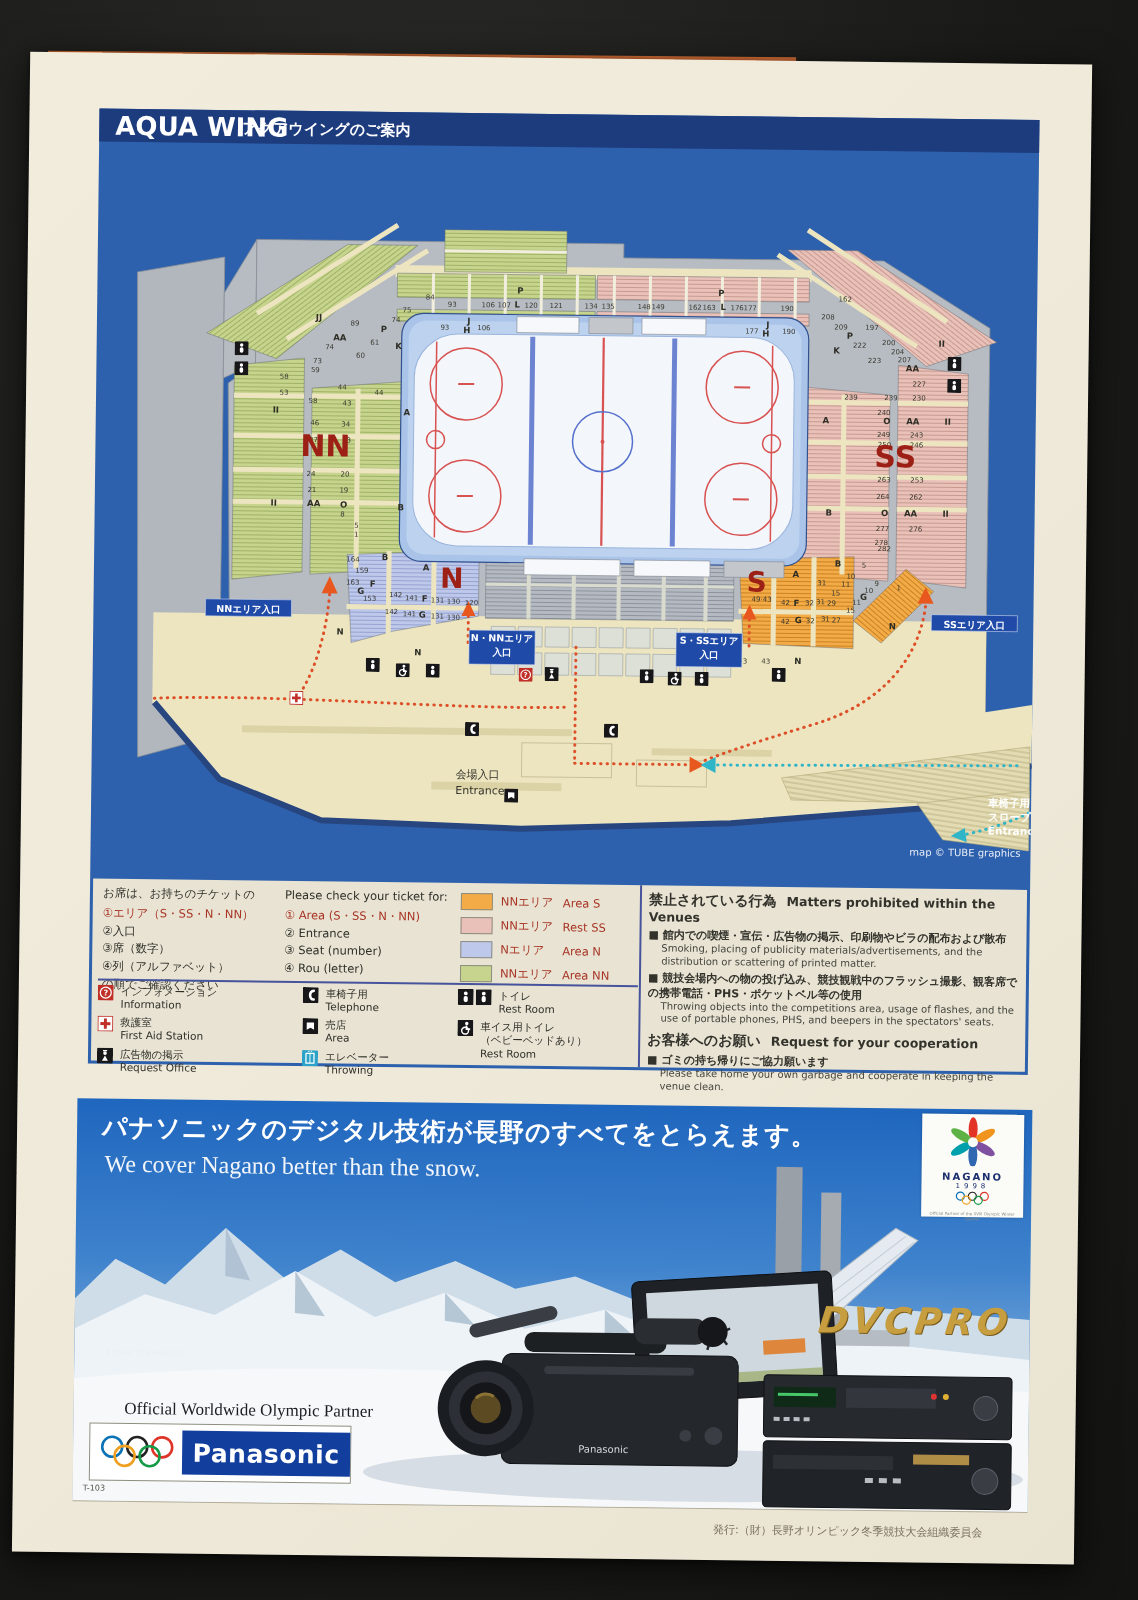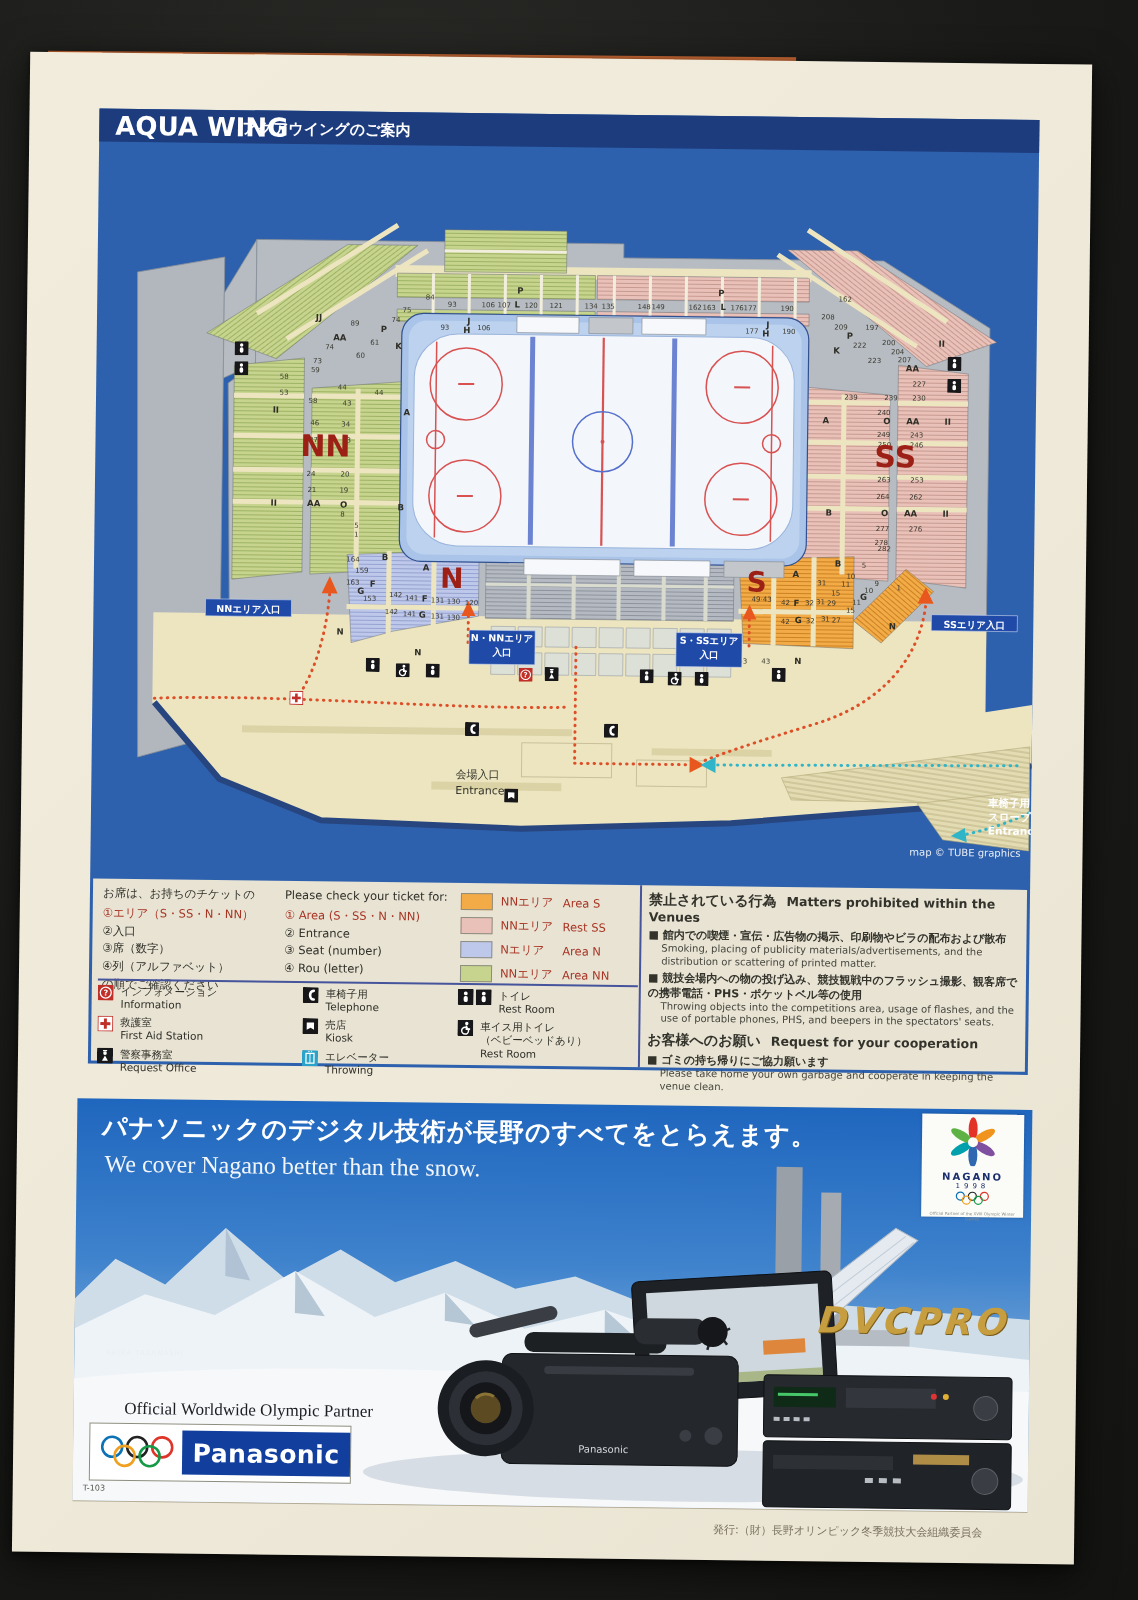--- a/index.html
+++ b/index.html
@@ -577,21 +577,21 @@
                   <div>First Aid Station</div>
                 </span>
               </div>
               <div class="frow">
                 <span class="fico">
                   <svg width="16" height="16">
                     <use href="#sym-police"></use>
                   </svg>
                 </span>
                 <span class="ftx">
-                  <div>警察事務室</div>
+                  <div>広告物の掲示</div>
                   <div>Request Office</div>
                 </span>
               </div>
             </div>
             <div class="fcol">
               <div class="frow">
                 <span class="fico">
                   <svg width="16" height="16">
                     <use href="#sym-phone"></use>
                   </svg>
@@ -602,21 +602,21 @@
                 </span>
               </div>
               <div class="frow">
                 <span class="fico">
                   <svg width="16" height="16">
                     <use href="#sym-kiosk"></use>
                   </svg>
                 </span>
                 <span class="ftx">
                   <div>売店</div>
-                  <div>Kiosk</div>
+                  <div>Area</div>
                 </span>
               </div>
               <div class="frow">
                 <span class="fico">
                   <svg width="16" height="16">
                     <use href="#sym-elev"></use>
                   </svg>
                 </span>
                 <span class="ftx">
                   <div>エレベーター</div>

